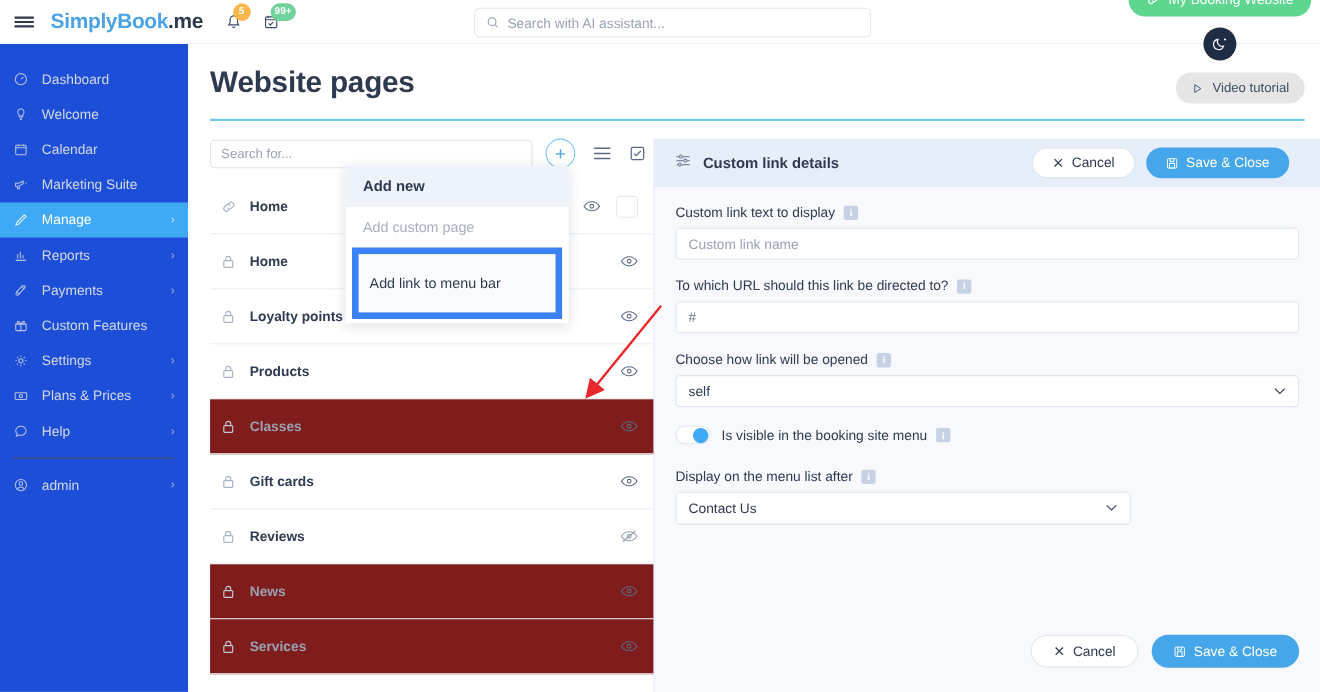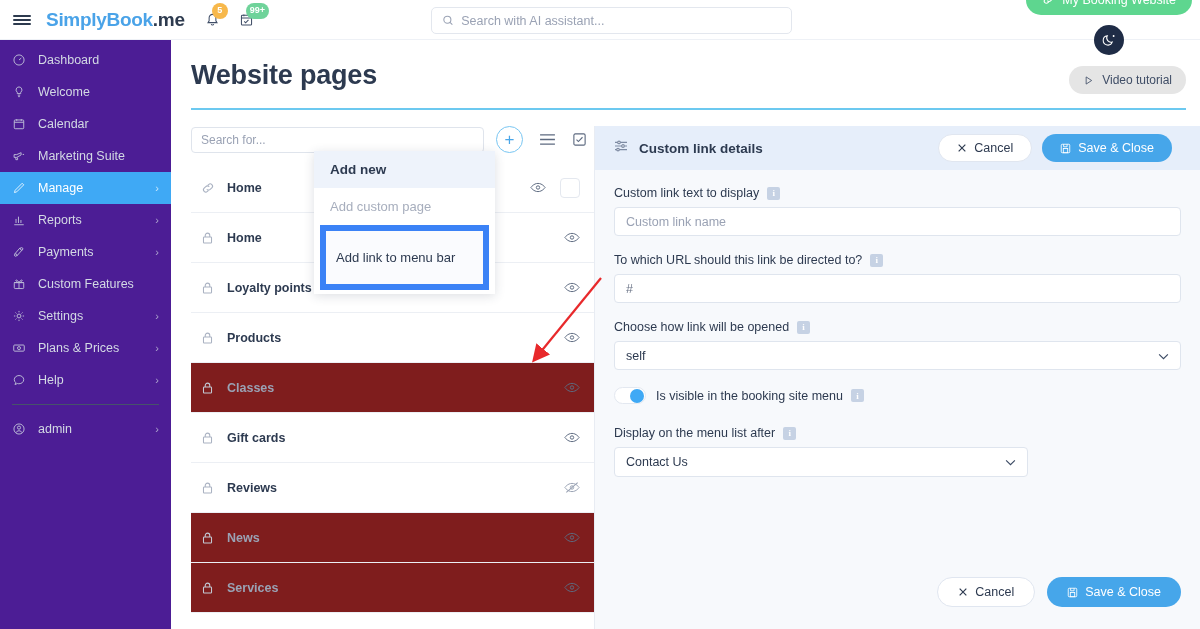--- a/index.html
+++ b/index.html
@@ -57,22 +57,22 @@
   .darkmode {
     width: 30px; height: 30px; border-radius: 50%; background: #1f2c46;
     display: flex; align-items: center; justify-content: center; cursor: pointer;
   }
 
   
   .body { display: flex; flex: 1; min-height: 0; }
 
   
   .sidebar {
-    width: 171px; min-width: 171px; background: #4c1d95; color: #cfd6e2;
-    padding-top: 4px; overflow: hidden;
+    width: 171px; min-width: 171px; background: #1d4ed8; color: #cfd6e2;
+    padding-top: 16px; overflow: hidden;
   }
   .navitem {
     height: 32px; display: flex; align-items: center; padding: 0 12px;
     font-size: 12.5px; color: #d3d9e4; cursor: pointer; position: relative;
   }
   .navitem .ic { width: 22px; display:flex; align-items:center; justify-content:flex-start; opacity: .85; }
   .navitem .lbl { margin-left: 4px; white-space: nowrap; }
   .navitem .chev { margin-left: auto; font-size: 11px; opacity: .7; }
   .navitem.active { background: #3fa9f5; color: #ffffff; }
   .navsep { height: 1px; background: #46536a; margin: 8px 12px; }
@@ -115,21 +115,21 @@
   }
   .prow.dim { background: #7f1d1d; }
   .prow .rowic { width: 26px; display: flex; align-items: center; }
   .prow .rowlabel { font-size: 12.5px; color: #2d3a50; font-weight: 600; }
   .prow.dim .rowlabel { color: #9aa2b4; font-weight: 600; }
   .prow .rowright { margin-left: auto; display: flex; align-items: center; gap: 14px; }
   .rowcheck { width: 20px; height: 20px; border: 1px solid #e4e8ef; border-radius: 4px; background: #fff; }
 
   
   .dropdown {
-    position: absolute; left: 143px; top: 25px; width: 181px;
+    position: absolute; left: 143px; top: 25px; width: 203px;
     background: #ffffff; box-shadow: 0 2px 10px rgba(45,58,80,.16);
     z-index: 30;
   }
   .dd-head {
     background: #eef3fb; padding: 11px 16px; font-size: 13.5px; color: #2d3a50; font-weight: bold;
   }
   .dd-item { padding: 11px 16px; font-size: 13px; cursor: pointer; }
   .dd-item.disabled { color: #a7aebd; }
   .dd-item.highlight {
     color: #2d3a50; background: #fafbfe;

